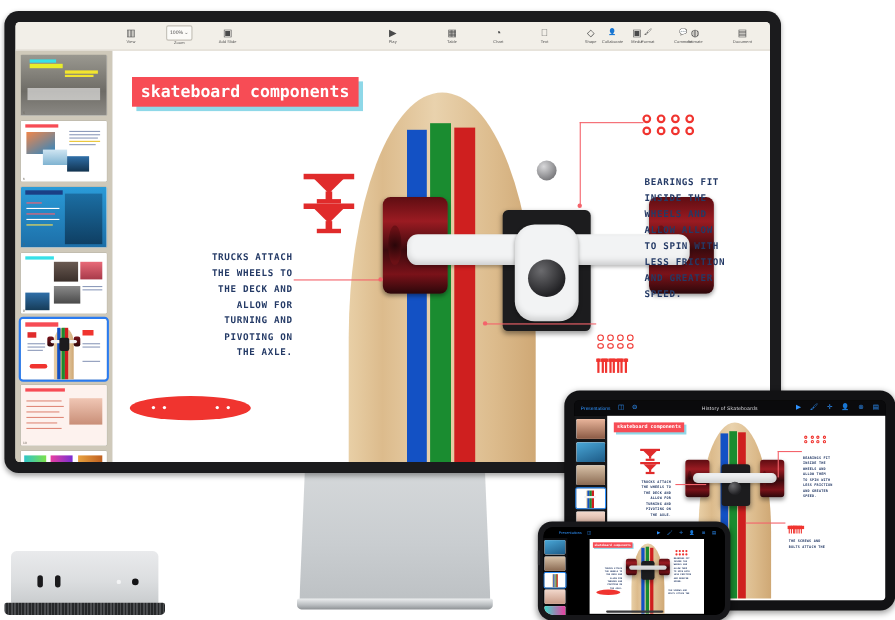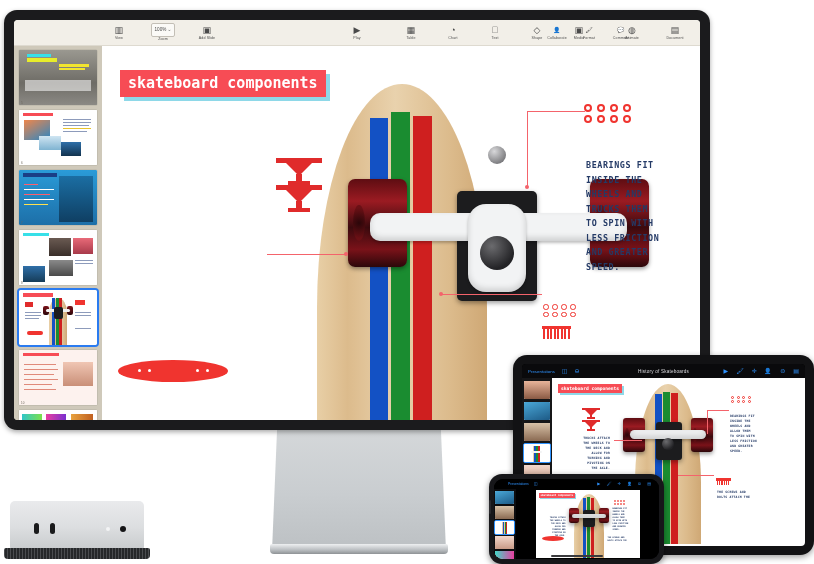--- a/index.html
+++ b/index.html
@@ -466,24 +466,31 @@
             <div class="leader leader-h" style="left:165px;top:208px;width:80px;"></div>
             <div class="dot" style="left:242px;top:206px;"></div>
 
             <div class="leader leader-h" style="left:425px;top:65px;width:58px;"></div>
             <div class="leader leader-v" style="left:425px;top:65px;height:76px;"></div>
             <div class="dot" style="left:423px;top:139px;"></div>
 
             <div class="leader leader-h" style="left:340px;top:248px;width:100px;"></div>
             <div class="dot" style="left:337px;top:246px;"></div>
 
+            <div class="body-text t-trucks">TRUCKS ATTACH
+THE WHEELS TO
+THE DECK AND
+ALLOW FOR
+TURNING AND
+PIVOTING ON
+THE AXLE.</div>
             <div class="body-text t-bearings">BEARINGS FIT
 INSIDE THE
 WHEELS AND
-TRUCKS THEM
+ALLOW ALLOW
 TO SPIN WITH
 LESS FRICTION
 AND GREATER
 SPEED.</div>
             <div class="body-text t-screws">THE SCREWS AND
 BOLTS ATTACH THE</div>
 
           </div>
         </div>
       </div>

